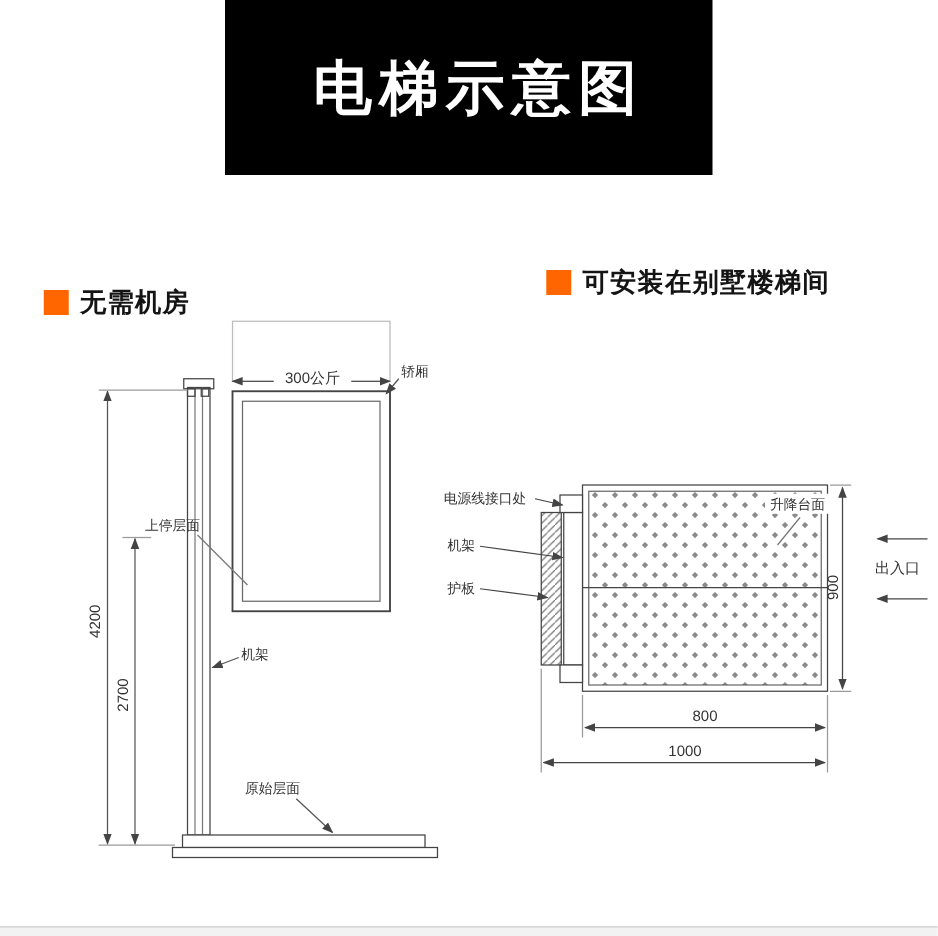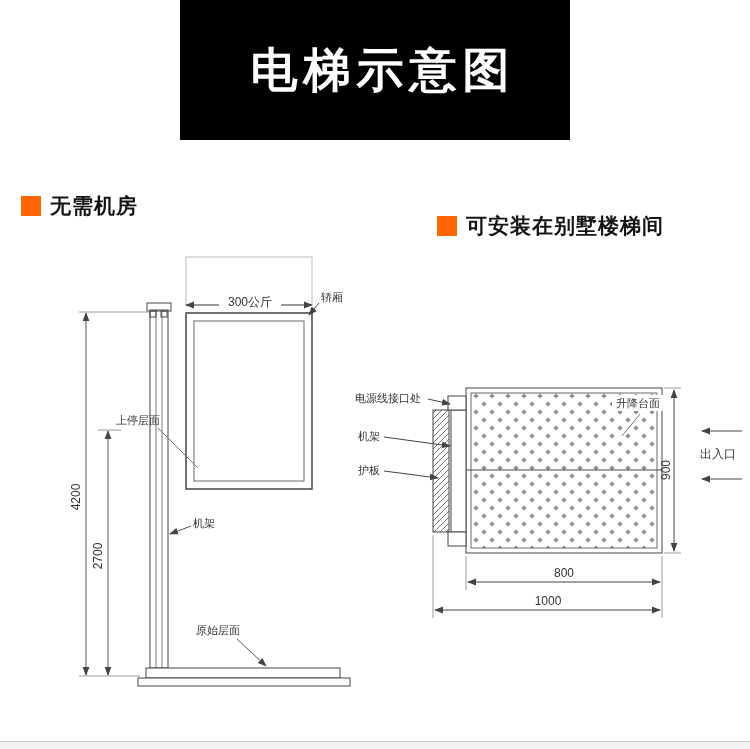--- a/index.html
+++ b/index.html
@@ -17,21 +17,21 @@
   }
   .banner-title {
     color:#fff; font-size:47px; font-weight:bold; letter-spacing:6px; white-space:nowrap;margin-left:16px;
   }
 
   .feature {
     position:absolute; top:192px; display:flex; align-items:center; gap:9px;
   }
   .feature .sq { width:20px; height:20px; background:#ff6600; flex:0 0 auto; }
   .feature .lbl { font-size:21px; font-weight:bold; color:#141414; letter-spacing:1px; white-space:nowrap; }
-  .f1 { left:21px; }
+  .f1 { left:35px;margin-top:36px; }
   .f2 { left:236px; }
   .f3 { left:437px;margin-top:20px; }
 
   .diagram { position:absolute; left:0; top:250px; }
   .diagram text { font-family:"Liberation Sans","DejaVu Sans",sans-serif; }
 
   .bottom-rule {
     position:absolute; left:0; bottom:0; width:750px; height:8px;
     background:#f2f2f2; border-top:1px solid #cccccc;
   }

